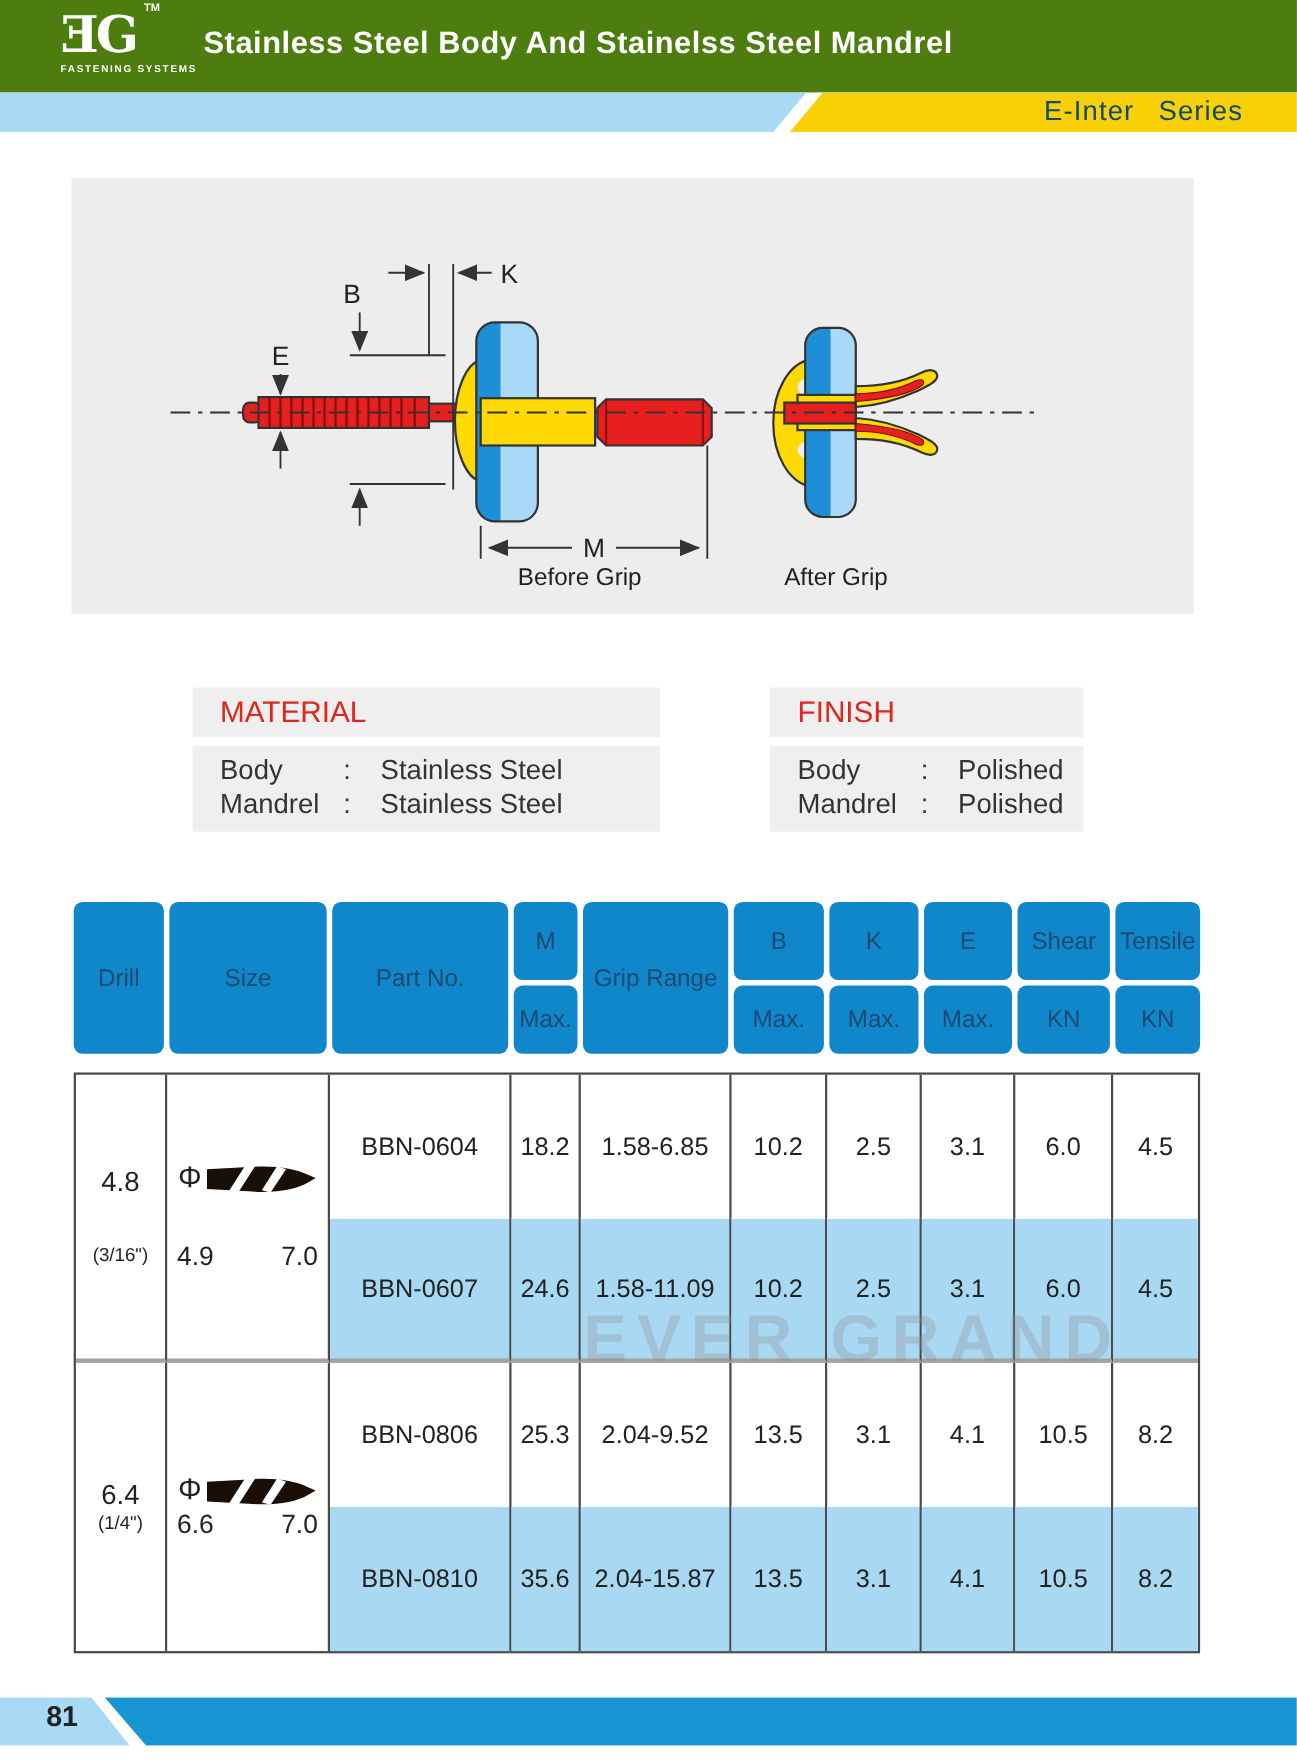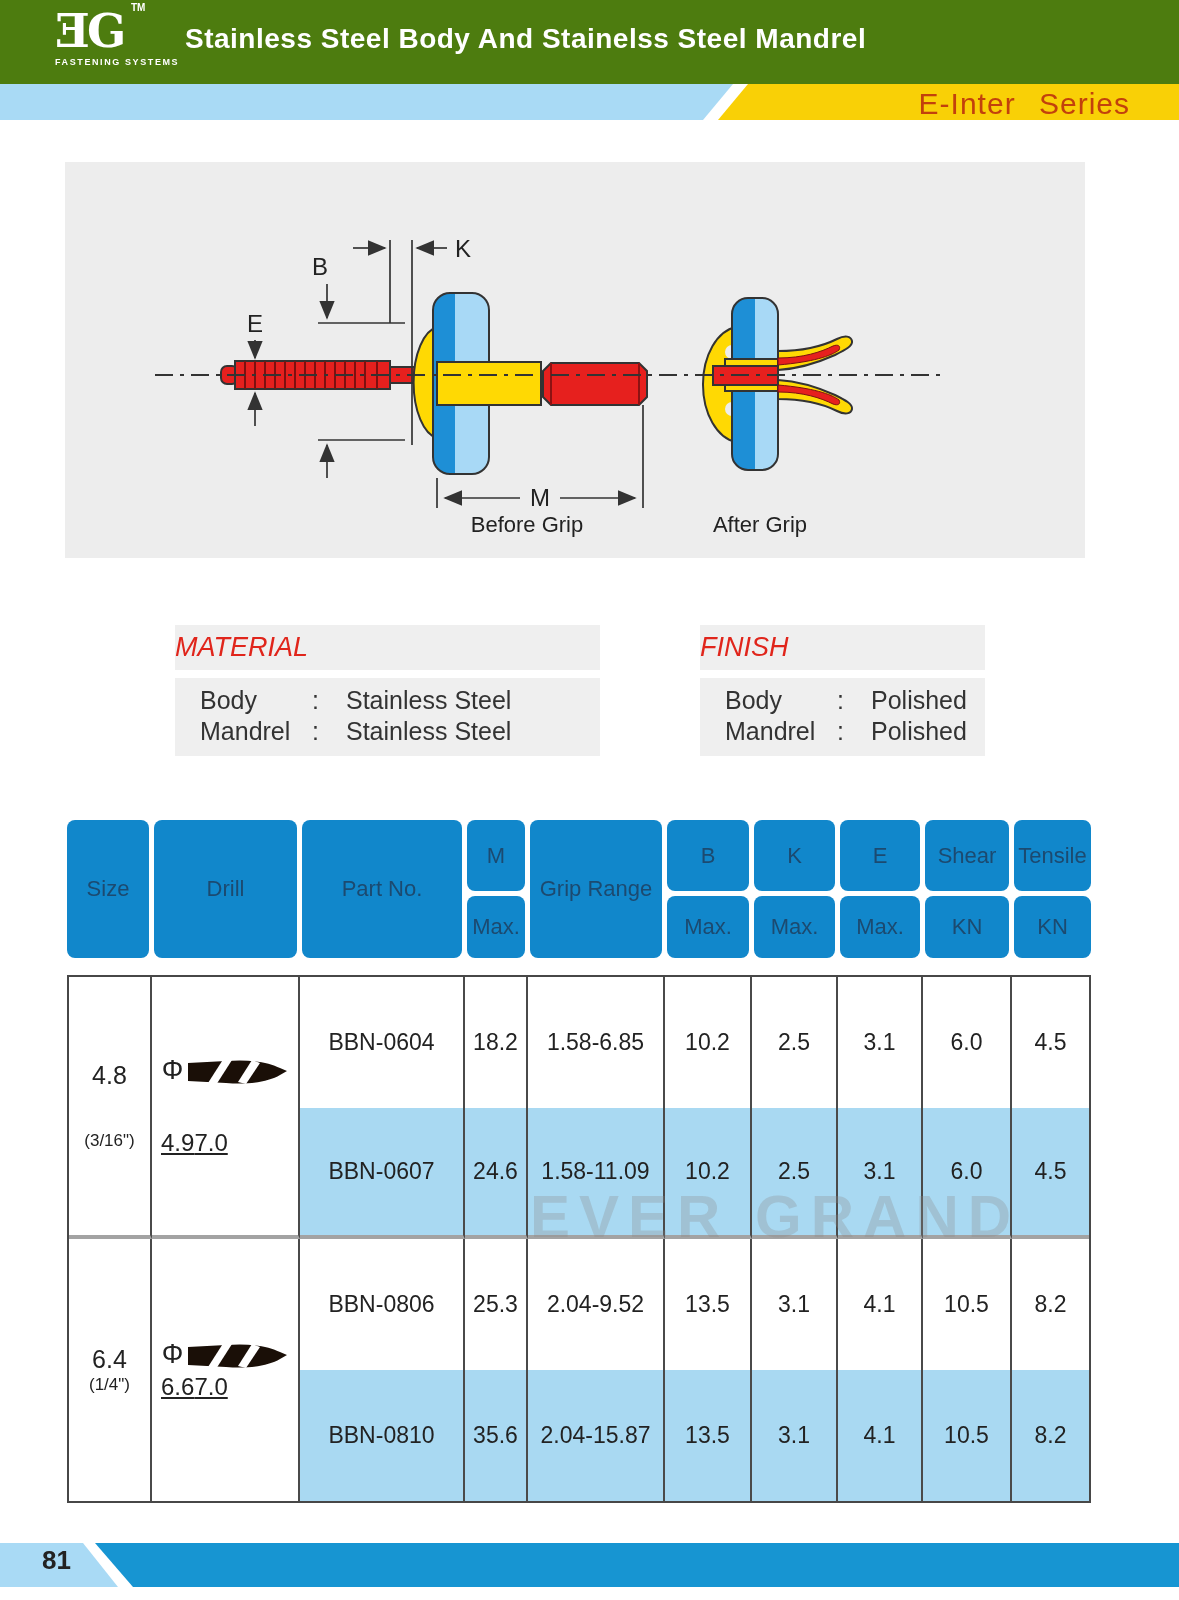--- a/index.html
+++ b/index.html
@@ -16,39 +16,39 @@
   .logo-sub { font-size:9px; letter-spacing:1.6px; font-weight:bold; margin-top:2px; }
   .page-title { position:absolute; left:185px; top:23px; color:#ffffff; font-size:28px;
                 font-weight:bold; letter-spacing:0.5px; white-space:nowrap; }
 
   
   .sub-band { position:absolute; left:0; top:84px; width:1179px; height:36px; }
   .band-light { position:absolute; inset:0; background:#A9DAF5;
                 clip-path:polygon(0 0, 733px 0, 703px 100%, 0 100%); }
   .band-yellow { position:absolute; inset:0; background:#F9D006;
                  clip-path:polygon(748px 0, 100% 0, 100% 100%, 718px 100%); }
-  .series-label { position:absolute; right:49px; top:3px; font-size:30px; color:#c2410c;
+  .series-label { position:absolute; right:49px; top:3px; font-size:25px; color:#0c4a6e;
                   word-spacing:14px; letter-spacing:1px; }
 
   
   .diagram-panel { position:absolute; left:65px; top:162px; width:1020px; height:396px; background:#EDEDED; }
   .diagram-panel svg { display:block; width:1020px; height:396px; }
   .red  { fill:#E6201E; stroke:#333; stroke-width:2; }
   .yel  { fill:#FFD903; stroke:#333; stroke-width:2; }
   .dim  { stroke:#333; stroke-width:1.7; fill:none; }
   .dimtext { font-size:24px; fill:#222; }
   .cap  { font-size:22px; fill:#222; }
   .cl   { stroke:#333; stroke-width:2; stroke-dasharray:18 7 4 7; fill:none; }
 
   
   .spec-box { position:absolute; top:625px; }
   .spec-box.material { left:175px; width:425px; }
   .spec-box.finish   { left:700px; width:285px; }
   .box-head { height:45px; background:#EFEFEF; display:flex; align-items:center;
-              box-sizing:border-box; color:#E0251B; font-size:27px;font-style:italic; }
+              padding-left:25px; box-sizing:border-box; color:#E0251B; font-size:27px; }
   .box-body { margin-top:8px; background:#EFEFEF; padding:7px 0 9px 25px; box-sizing:border-box;
               font-size:25px; color:#333; }
   .spec-line { display:flex; line-height:31px; }
   .spec-label { width:112px; } .spec-colon { width:34px; }
 
   
   .thead { position:absolute; left:67px; top:820px; width:1024px; height:138px; display:grid;
            grid-template-columns:82px 143px 160px 58px 132px 82px 81px 80px 84px 77px;
            column-gap:5px; }
   .hc { background:#1187CB; border-radius:8px; display:flex; align-items:center; justify-content:center;
@@ -67,21 +67,21 @@
   .gb { border-bottom:4px solid #a3a3a3;gap:40px; }
   .alt { background:#A9D9F2; }
   .c3{grid-column:3}.c4{grid-column:4}.c5{grid-column:5}.c6{grid-column:6}.c7{grid-column:7}
   .c8{grid-column:8}.c9{grid-column:9}.c10{grid-column:10}
   .r1{grid-row:1}.r2{grid-row:2}.r3{grid-row:3}.r4{grid-row:4}
   .a1{grid-area:1/1/3/2}.a2{grid-area:1/2/3/3}.a3{grid-area:3/1/5/2}.a4{grid-area:3/2/5/3}
   .size-main { font-size:25px; } .size-sub { font-size:17px; margin-top:1px; }
   .drill-row { display:flex; align-items:center; gap:5px; }
   .phi { font-size:27px; }
   .bit { width:100px; height:30px; }
-  .drill-nums { display:flex; width:128px; font-size:24px; margin-top:3px;text-decoration:underline; }
+  .drill-nums { display:flex; justify-content:space-between; width:128px; font-size:24px; margin-top:3px; }
 
   .watermark { position:absolute; left:530px; top:1182px; font-size:60px; font-weight:bold;
                letter-spacing:9px; color:rgba(140,140,140,0.30); white-space:nowrap; pointer-events:none; }
 
   
   .footer { position:absolute; left:0; top:1543px; width:1179px; height:44px; }
   .f-light { position:absolute; inset:0; background:#A9DAF5;
              clip-path:polygon(0 0, 83px 0, 118px 100%, 0 100%); }
   .f-dark { position:absolute; inset:0; background:#1795D2;
             clip-path:polygon(95px 0, 100% 0, 100% 100%, 133px 100%); }
@@ -221,22 +221,22 @@
       </div>
       <div class="spec-line">
         <span class="spec-label">Mandrel</span>
         <span class="spec-colon">:</span>
         <span>Polished</span>
       </div>
     </div>
   </div>
 
   <div class="thead">
+    <div class="hc">Drill</div>
     <div class="hc">Size</div>
-    <div class="hc">Drill</div>
     <div class="hc">Part No.</div>
     <div class="hs">
       <div class="hc top">M</div>
       <div class="hc bot">Max.</div>
     </div>
     <div class="hc">Grip Range</div>
     <div class="hs">
       <div class="hc top">B</div>
       <div class="hc bot">Max.</div>
     </div>

